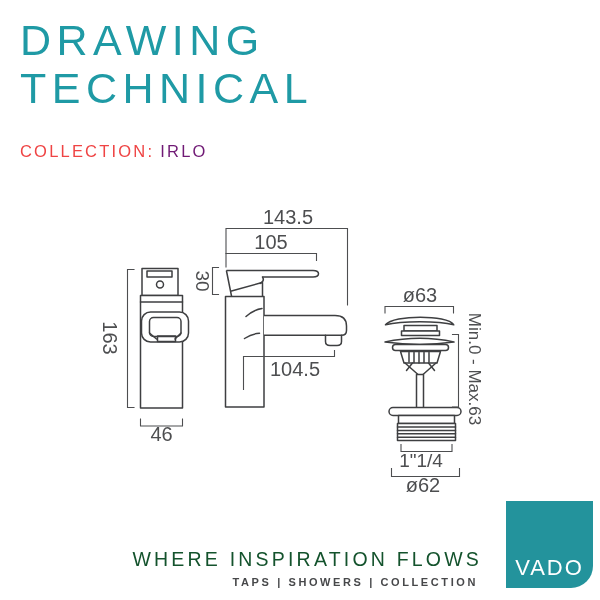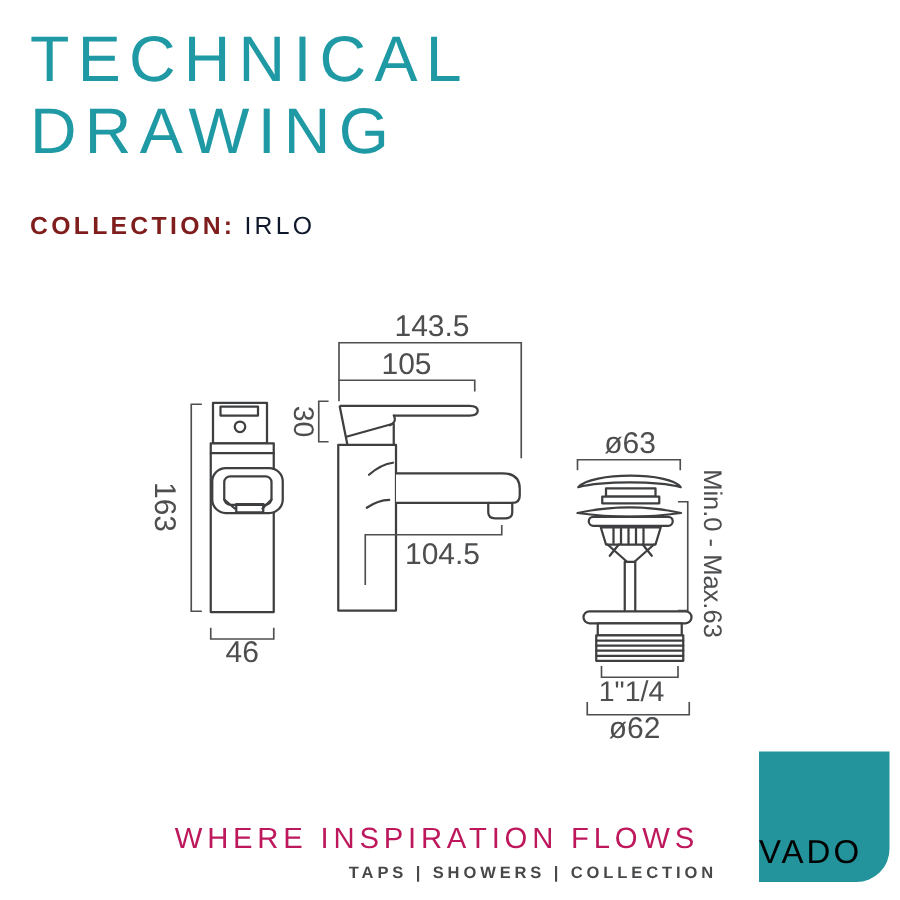--- a/index.html
+++ b/index.html
@@ -10,54 +10,54 @@
   
   .title{
     position:absolute;left:20px;top:16px;
     color:#1F9AA5;font-size:43px;line-height:48px;
     letter-spacing:5.5px;font-weight:400;
   }
   .meta{
     position:absolute;left:20px;top:140px;
     font-size:16.5px;line-height:22px;letter-spacing:2.2px;
   }
-  .meta .lbl{color:#7f1d1d;font-weight:bold;}
-  .meta .val{color:#0f172a;margin-left:6px;}
+  .meta .lbl{color:#ef4444;}
+  .meta .val{color:#701a75;margin-left:6px;}
   
   svg.drawing{position:absolute;left:0;top:195px;width:600px;height:310px;}
   .ln{stroke:#3E3F41;stroke-width:1.5;fill:none;stroke-linejoin:round;stroke-linecap:round;}
   .lnf{stroke:#3E3F41;stroke-width:1.5;fill:#ffffff;stroke-linejoin:round;}
   .dimln{stroke:#4D4E50;stroke-width:1.1;fill:none;stroke-linecap:square;}
   .dim{font-family:"Liberation Sans", sans-serif;fill:#4D4E50;font-size:20px;}
   .dim.small{font-size:17px;}
   .dim.mid{font-size:19px;}
   
   .tagline{
-    position:absolute;right:134px;top:548px;
-    color:#be185d;font-size:19.5px;letter-spacing:3.2px;white-space:nowrap;
+    position:absolute;right:118px;top:548px;
+    color:#14532d;font-size:19.5px;letter-spacing:3.2px;white-space:nowrap;
   }
   .categories{
     position:absolute;right:122px;top:576px;
     color:#47484A;font-size:11px;font-weight:bold;letter-spacing:2.6px;white-space:nowrap;
   }
   .logo{
     position:absolute;left:506px;top:501px;width:87px;height:87px;
     background:#23939C;border-radius:0 0 22px 0;
   }
   .logo .word{
-    position:absolute;bottom:7px;left:0;width:100%;text-align:left;
-    color:#000000;font-size:22px;letter-spacing:2px;font-weight:400;
+    position:absolute;bottom:7px;left:0;width:100%;text-align:center;
+    color:#ffffff;font-size:22px;letter-spacing:2px;font-weight:400;
   }
 </style>
 </head>
 <body>
 
 <div class="title">
+  <div>DRAWING</div>
   <div>TECHNICAL</div>
-  <div>DRAWING</div>
 </div>
 
 <div class="meta">
   <div>
     <span class="lbl">COLLECTION:</span><span class="val">IRLO</span>
   </div>
 </div>
 
 <svg class="drawing" viewBox="0 195 600 310">
 

